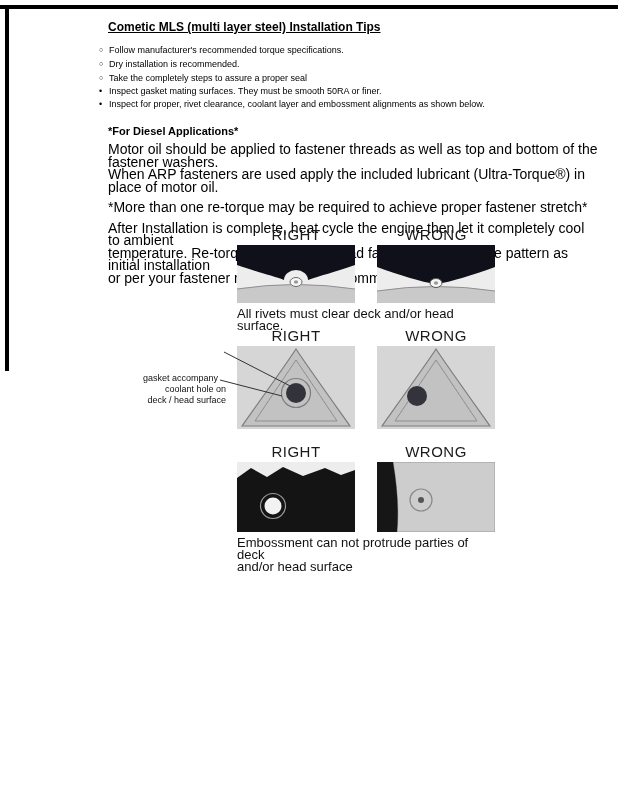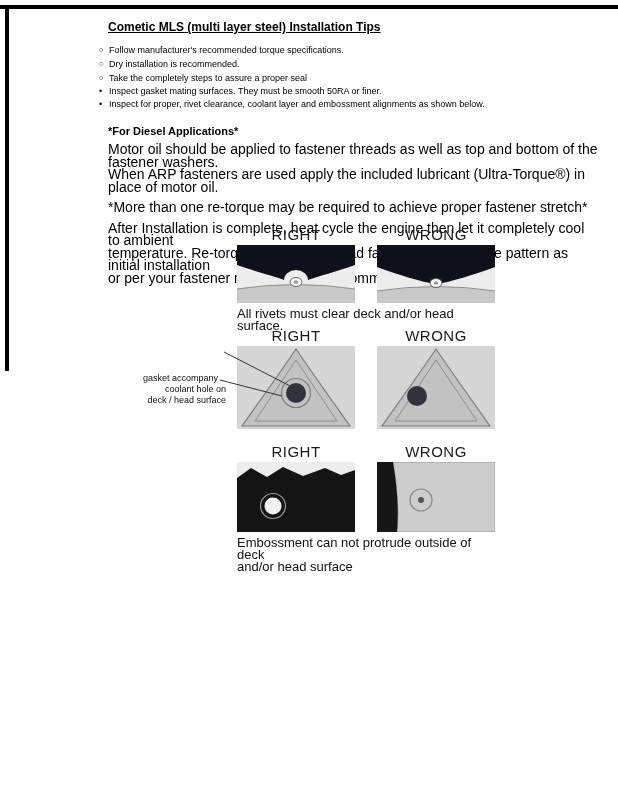--- a/index.html
+++ b/index.html
@@ -141,21 +141,21 @@
         <div class="panel">
           <svg width="118" height="70" viewBox="0 0 118 70">
             <rect width="118" height="70" fill="#e3e3e3"></rect>
             <path d="M16,0 H118 V70 H20 C22,48 20,24 16,0 Z" fill="#cdcdcd" stroke="#9a9a9a" stroke-width="1"></path>
             <path d="M0,0 H16 C20,24 22,48 20,70 H0 Z" fill="#161616"></path>
             <circle cx="44" cy="38" r="11" fill="none" stroke="#8a8a8a" stroke-width="1.2"></circle>
             <circle cx="44" cy="38" r="3" fill="#555"></circle>
           </svg>
         </div>
       </div>
-      <div class="dcaption">Embossment can not protrude outside of deck
+      <div class="dcaption">Embossment can not protrude parties of deck
 and/or head surface</div>
     </div>
 
   </div>
 
   <div class="callout callout-coolant">coolant hole on
 deck / head surface</div>
   <div class="callout callout-emboss">gasket accompany</div>
   <svg class="callout-lines" width="85" height="60" viewBox="0 0 85 60">
     <line x1="6" y1="8" x2="80" y2="46" stroke="#333" stroke-width="1"></line>

